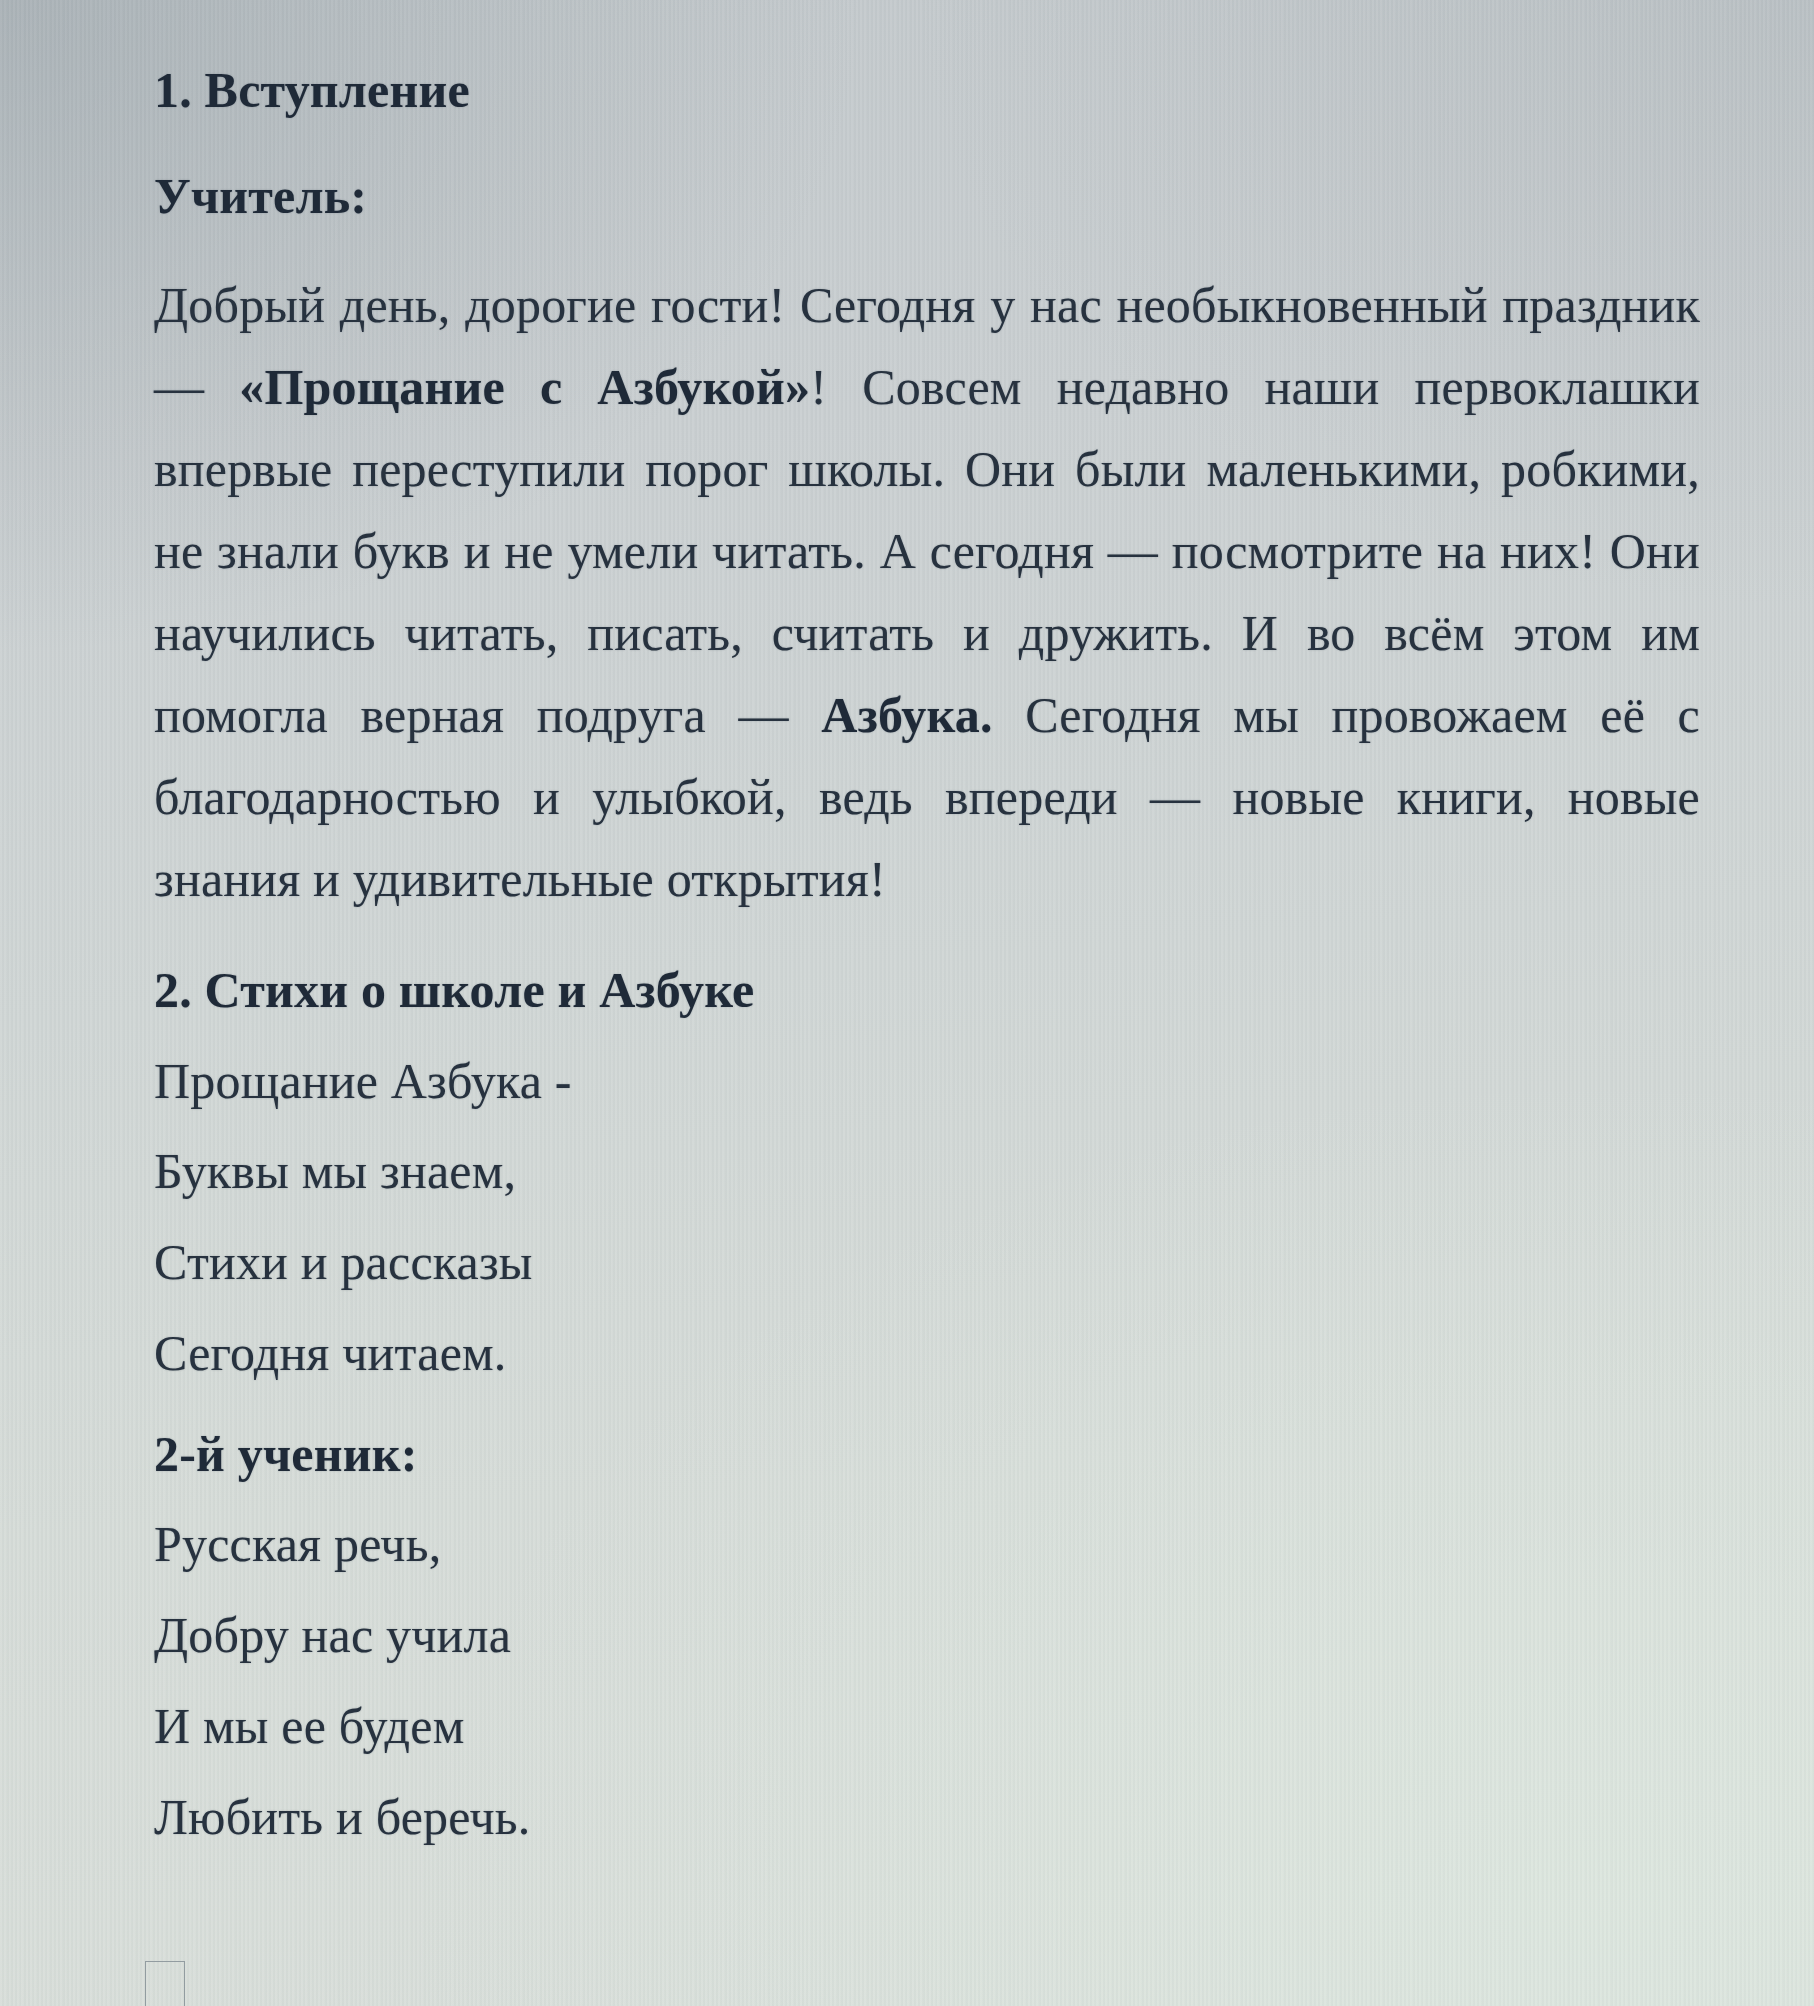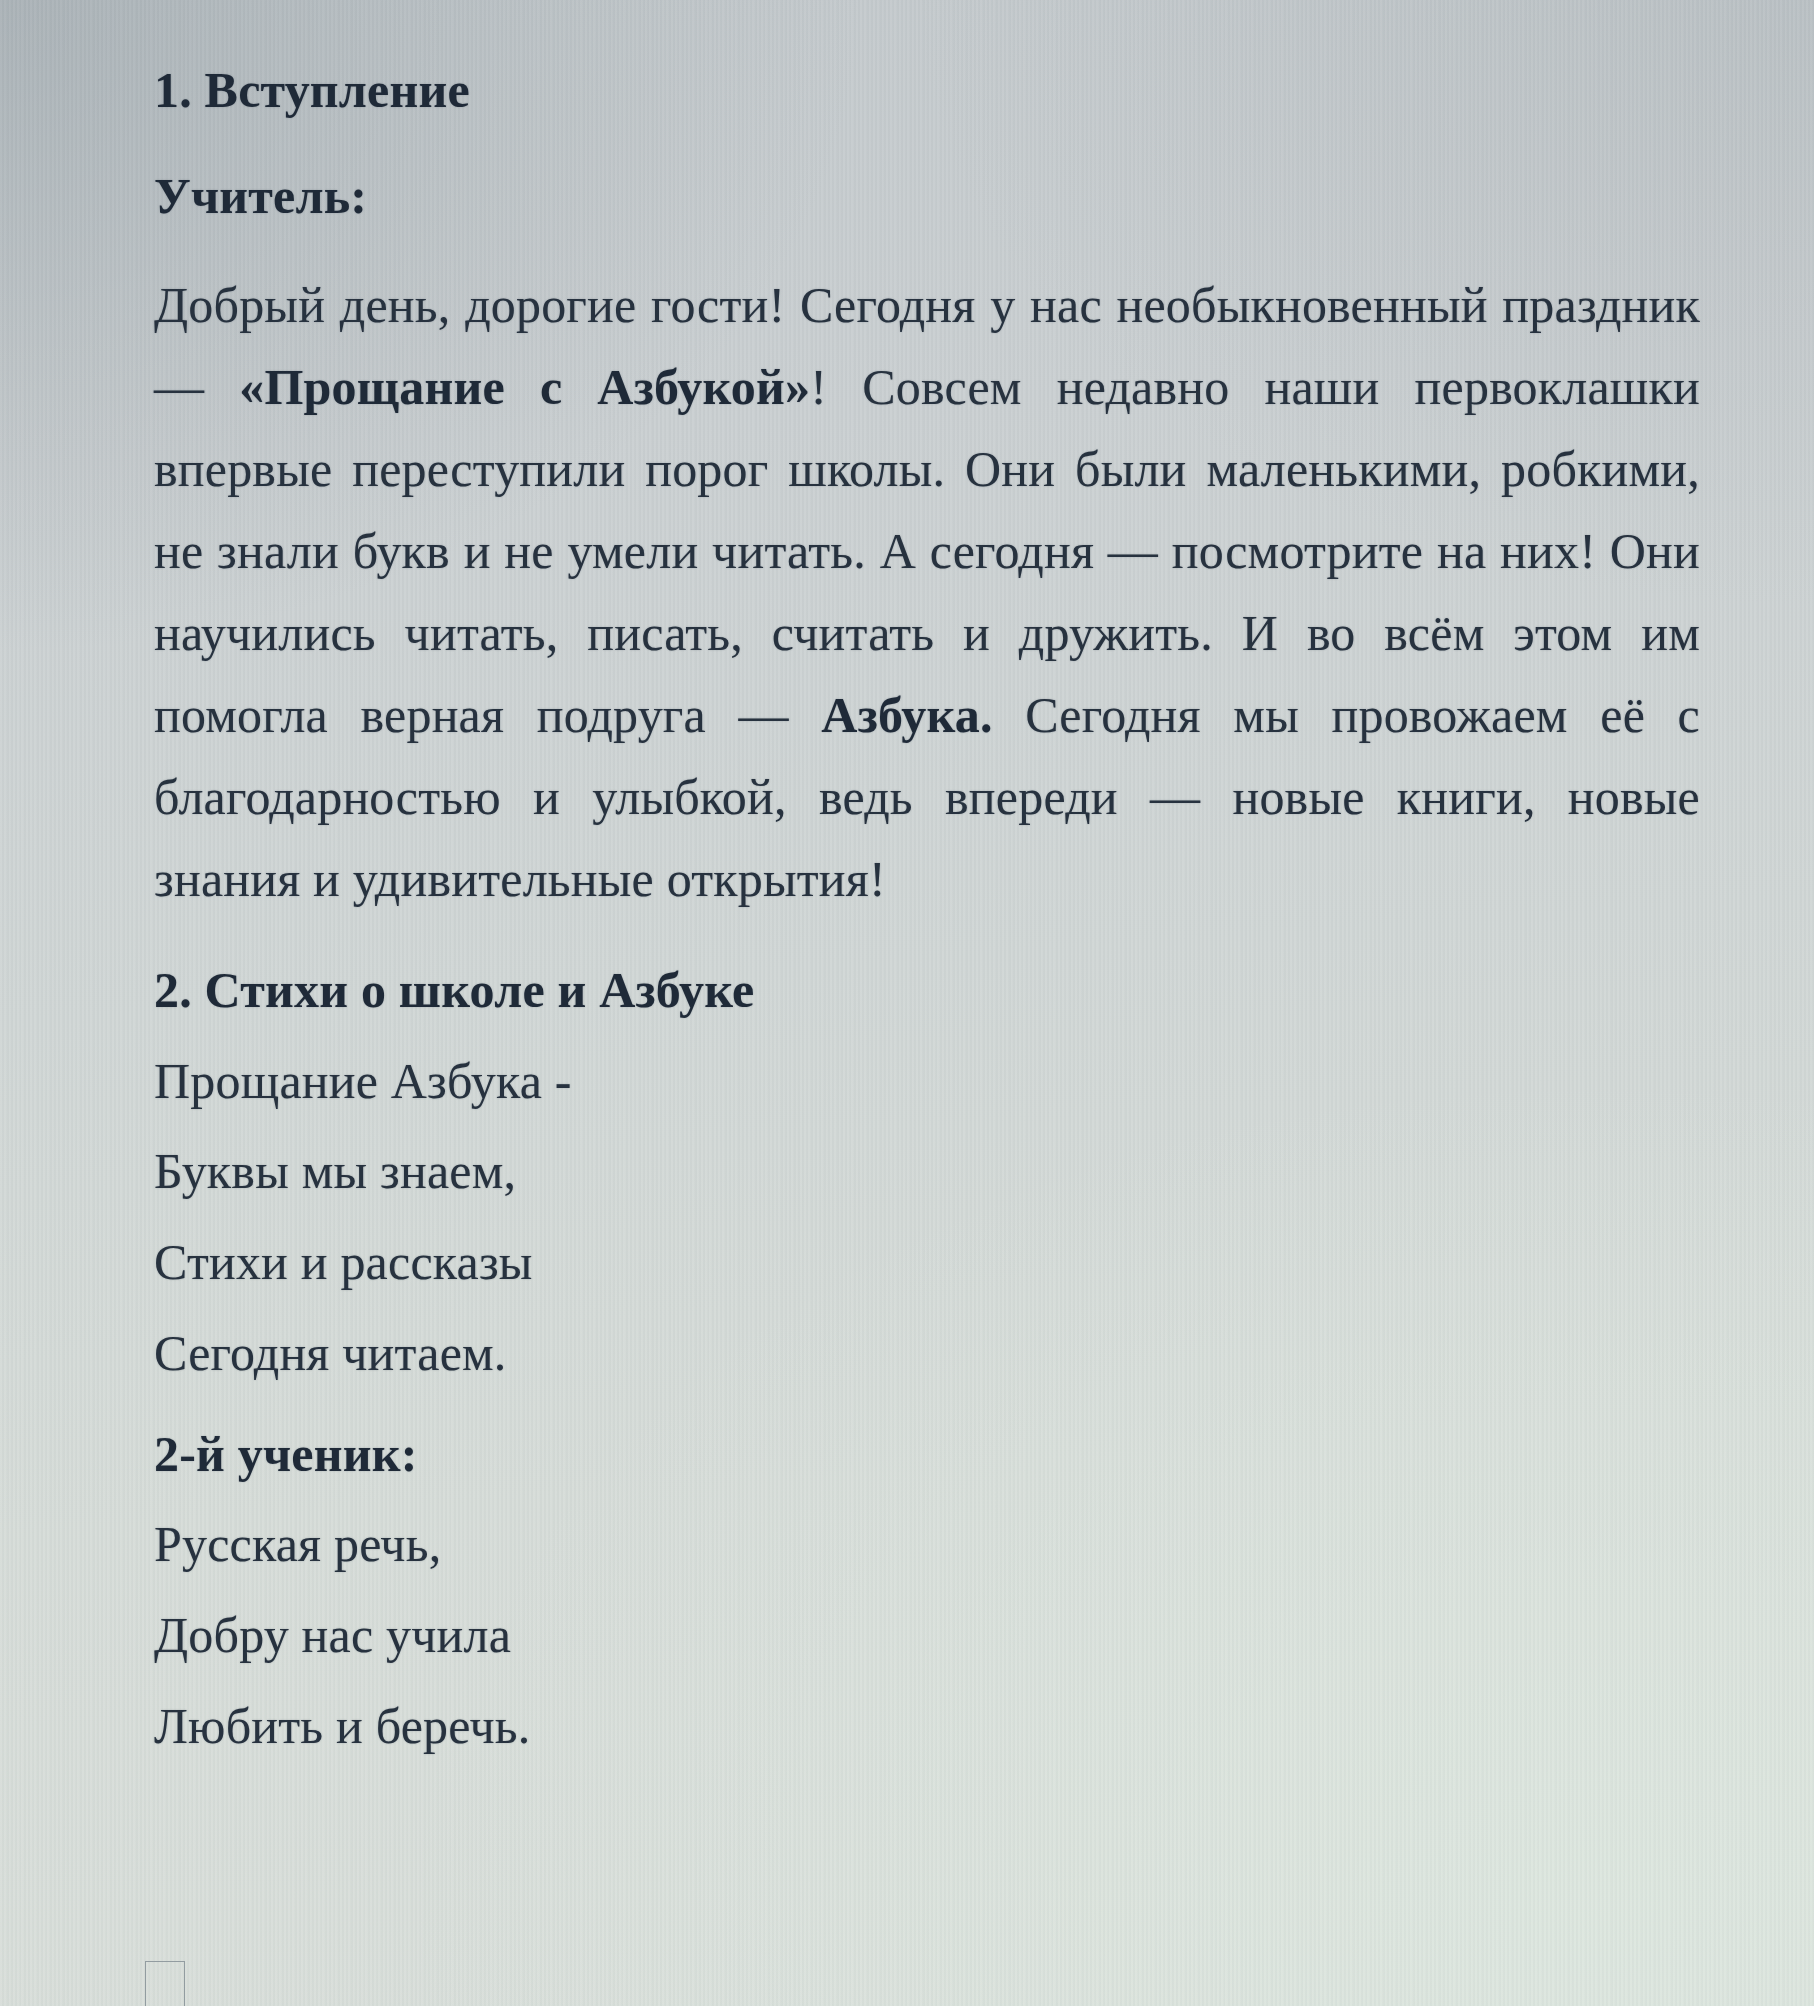--- a/index.html
+++ b/index.html
@@ -78,18 +78,19 @@
 
     <p class="t poem-line">Прощание Азбука -</p>
     <p class="t poem-line">Буквы мы знаем,</p>
     <p class="t poem-line">Стихи и рассказы</p>
     <p class="t poem-line">Сегодня читаем.</p>
 
     <p class="t b speaker-2b">2-й ученик:</p>
 
     <p class="t poem-line">Русская речь,</p>
     <p class="t poem-line">Добру нас учила</p>
+    <p class="t poem-line">И мы ее будем</p>
     <p class="t poem-line">Любить и беречь.</p>
 
     <div class="corner-box"></div>
   </div>
 </div>
 
 
 </body></html>

